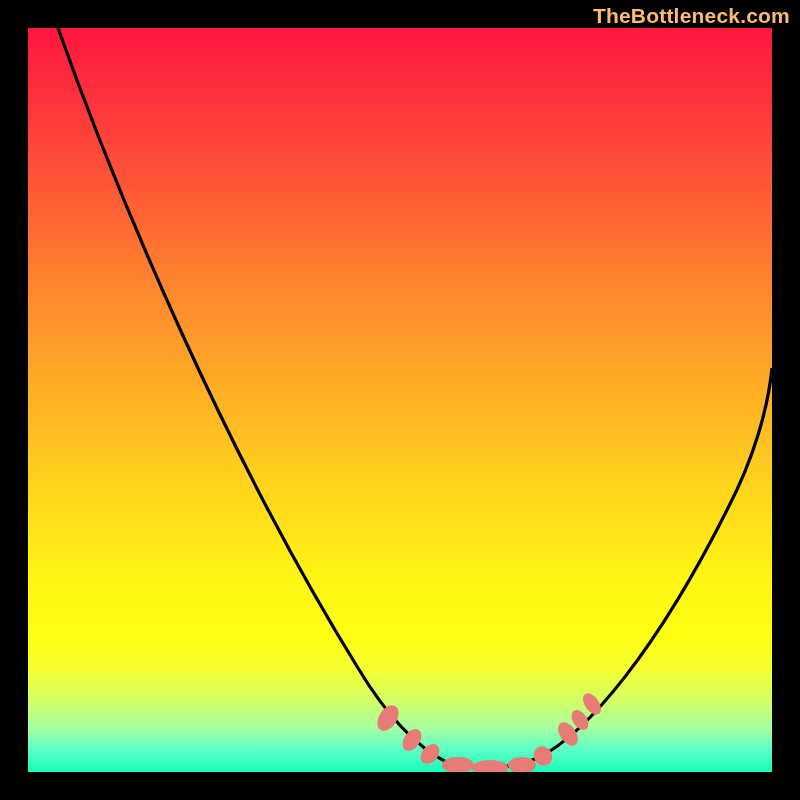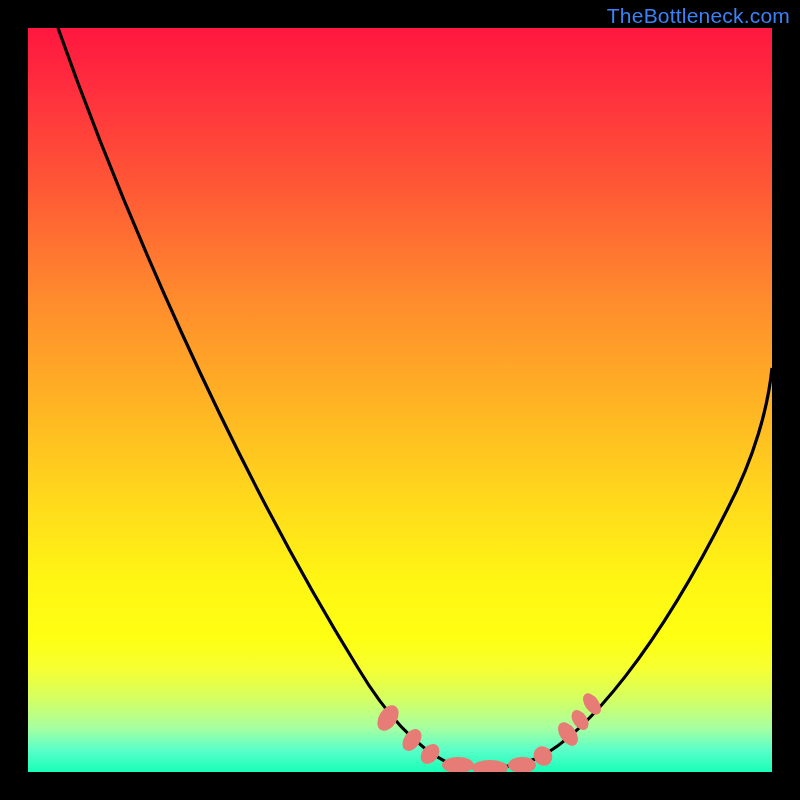--- a/index.html
+++ b/index.html
@@ -42,23 +42,23 @@
       #d6ff60 90%,
       #a8ffa0 94%,
       #5cffc8 97%,
       #18ffb8 100%
     );
   }
   .watermark {
     position: absolute;
     top: 4px;
     right: 10px;
-    color: #3b82f6;
+    color: #fdba74;
     font-size: 21px;
-    font-weight: 400;
+    font-weight: 700;
     letter-spacing: 0.2px;
     user-select: none;
   }
   svg.curve {
     position: absolute;
     inset: 0;
   }
 </style>
 </head>
 <body>

